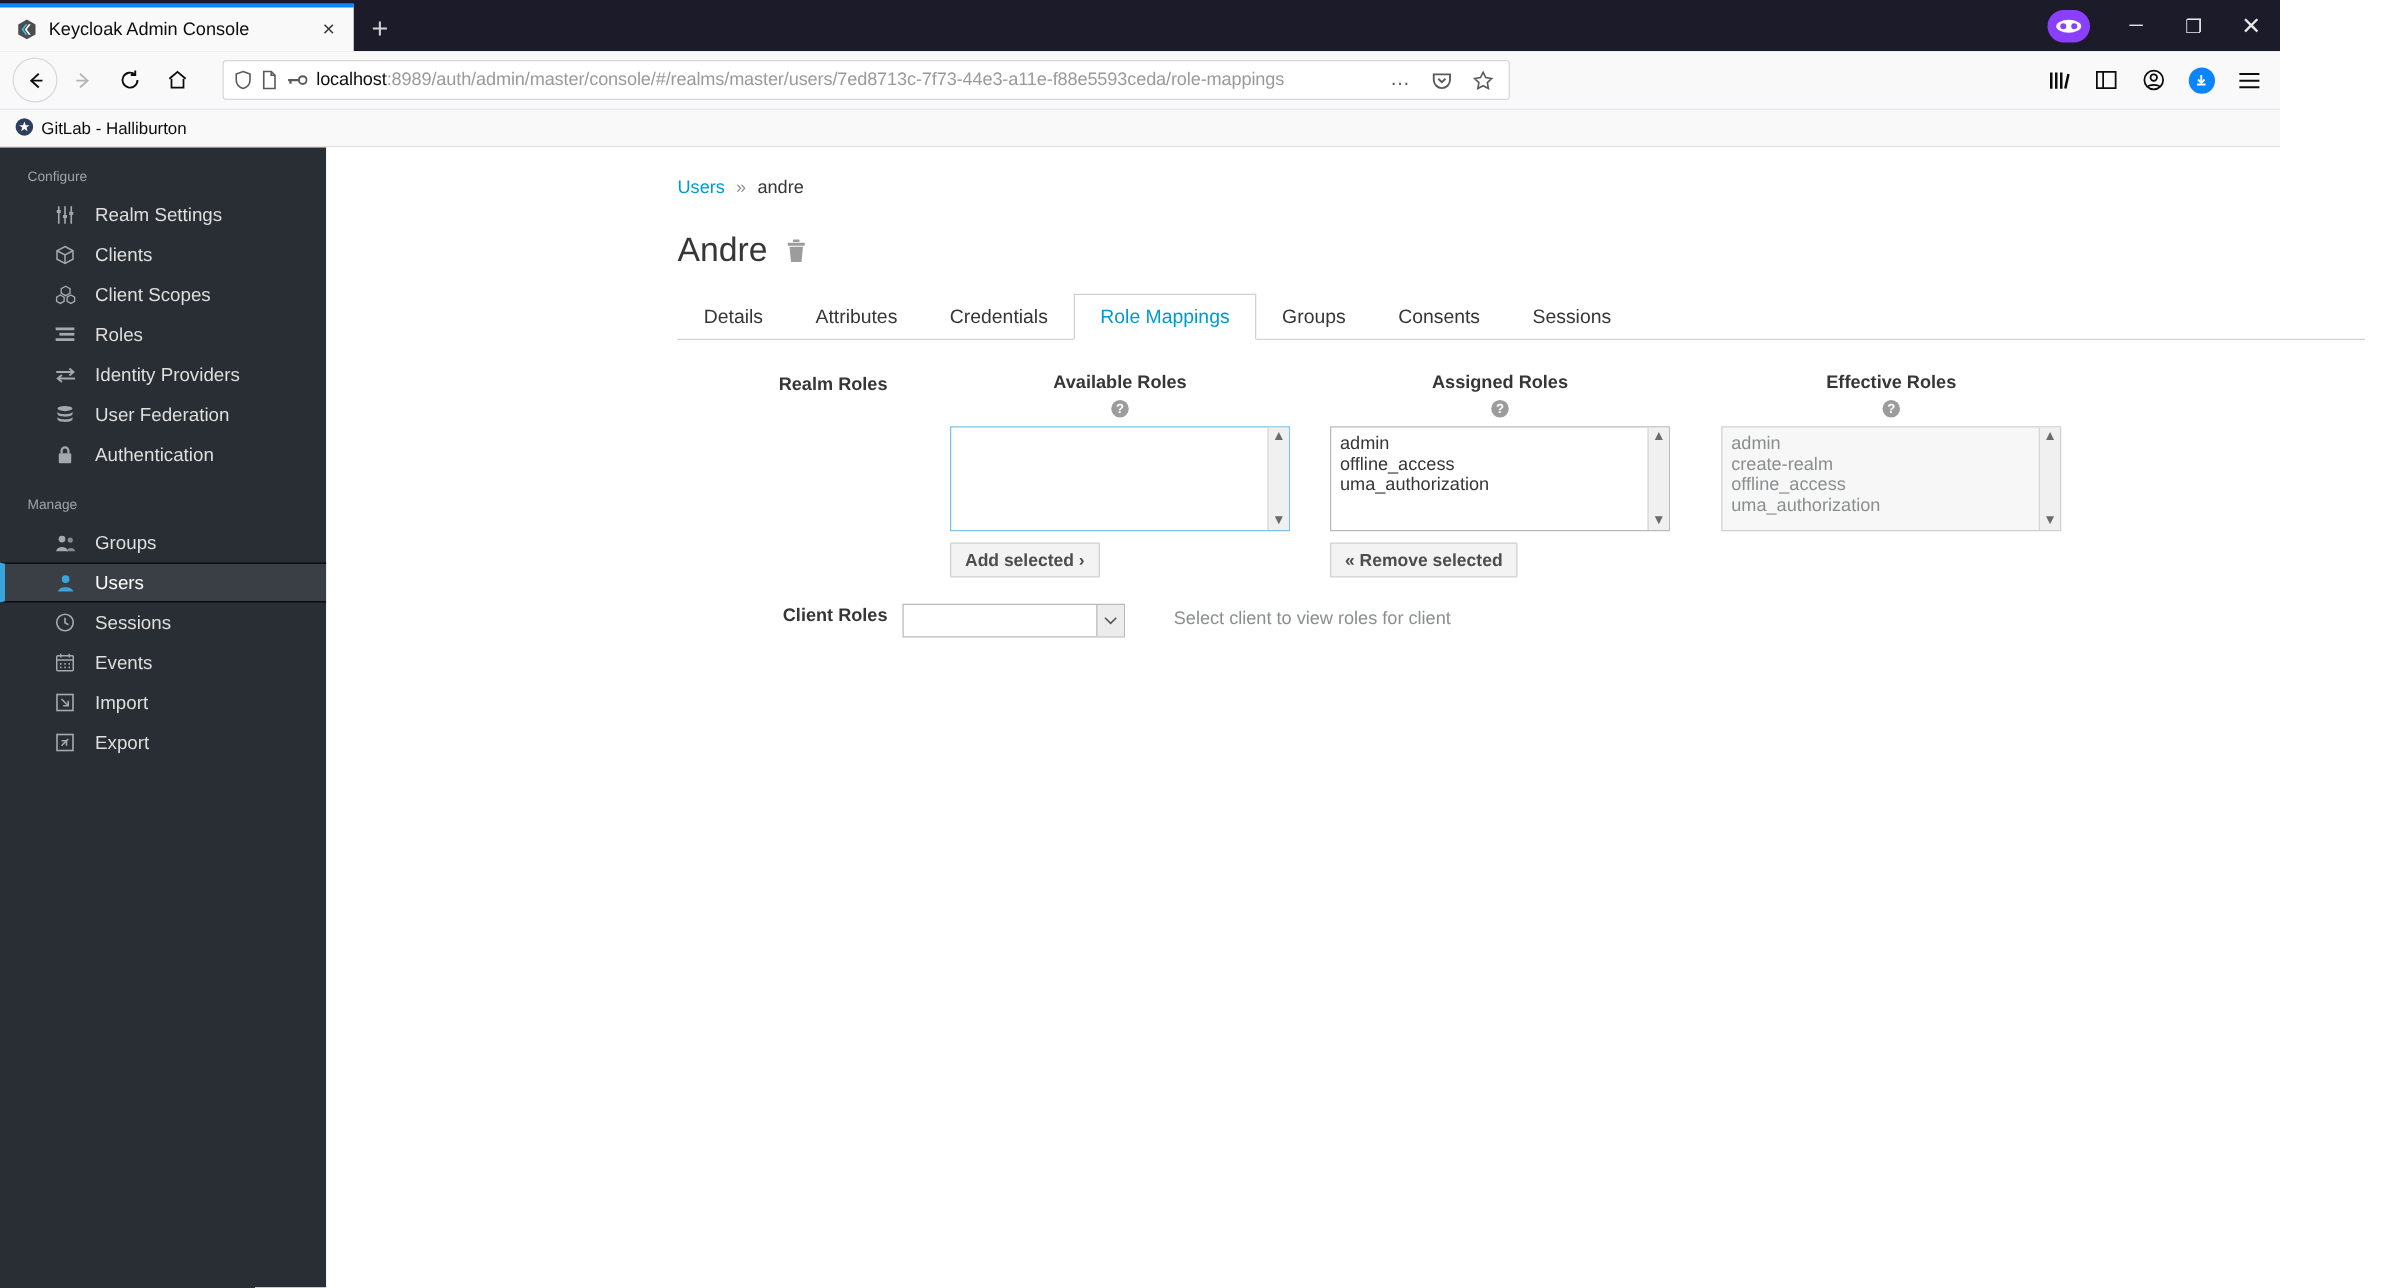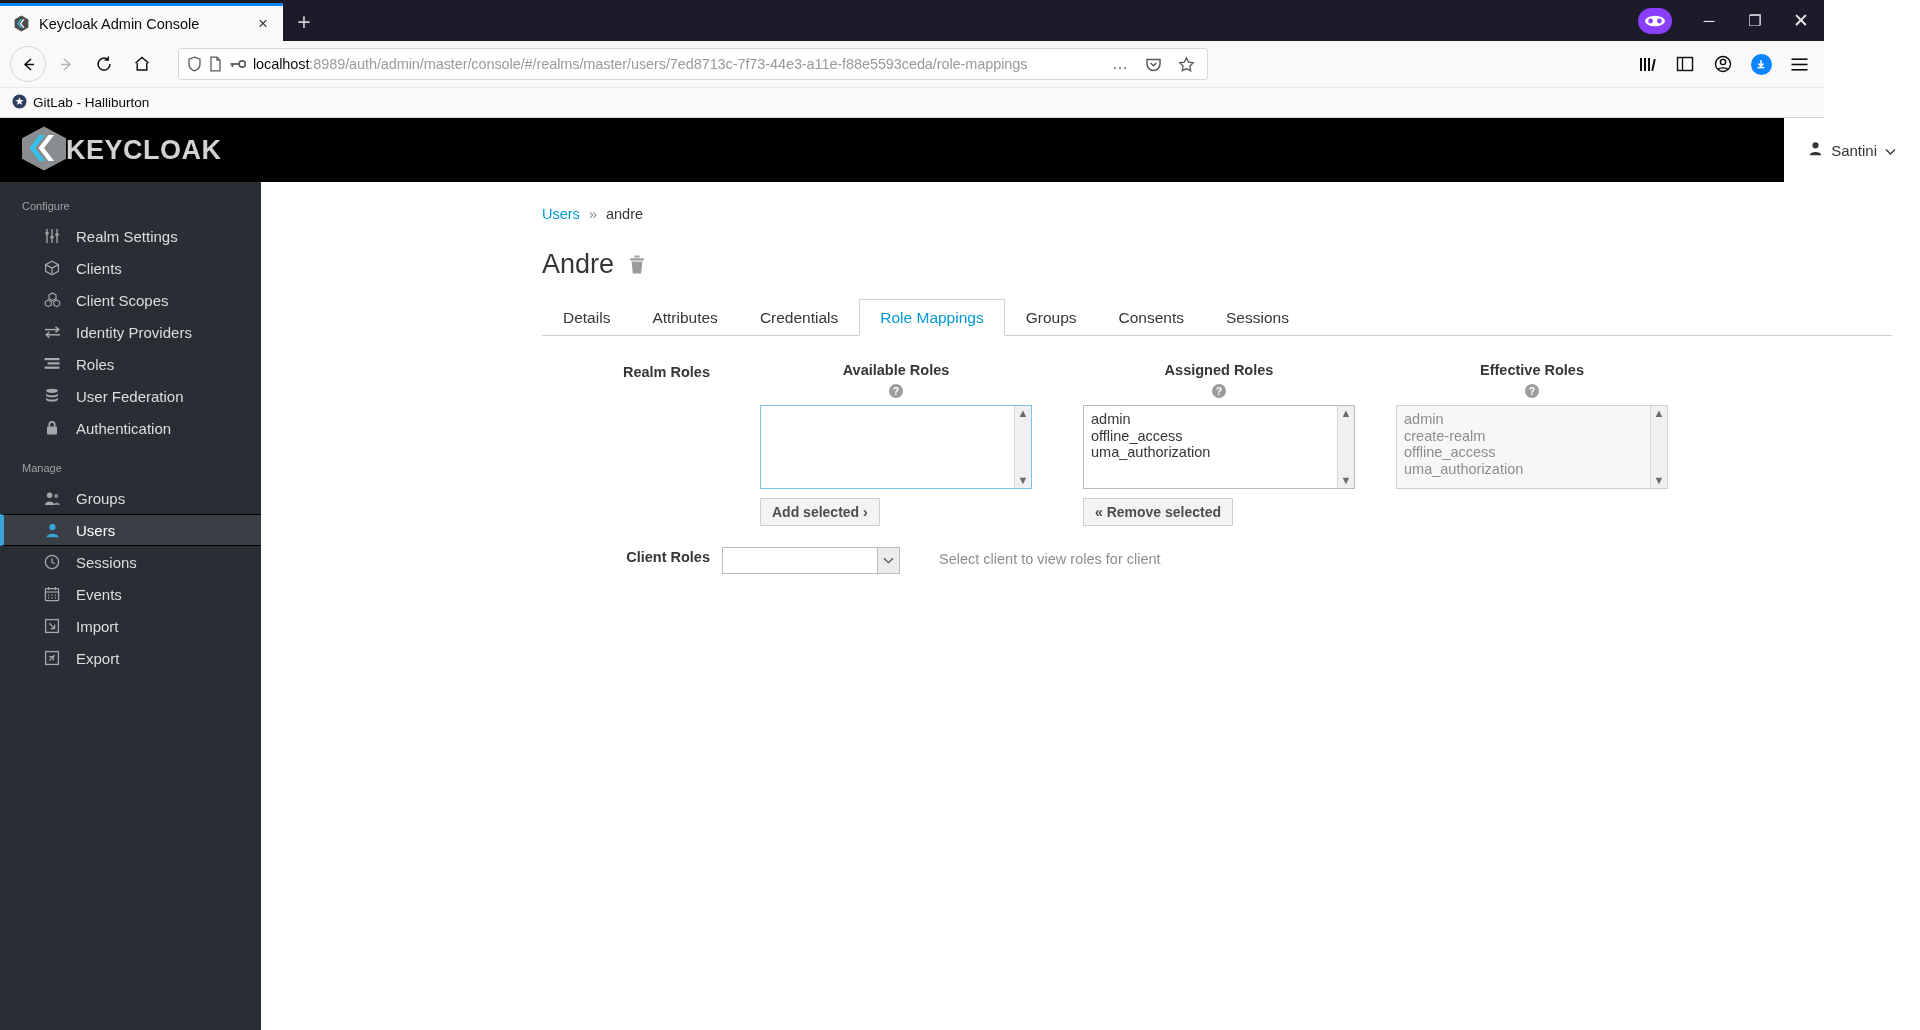--- a/index.html
+++ b/index.html
@@ -168,21 +168,21 @@
   }
 
   #roles-area { padding-left: 281px; padding-top: 26px; }
   .form-row { display: flex; align-items: flex-start; }
   .row-label {
     width: 179px; flex: 0 0 179px; text-align: right; padding-right: 11px;
     font-size: 14.5px; font-weight: bold; color: #363636; padding-top: 2px;
   }
   .role-col { display: flex; flex-direction: column; }
   .role-col.available { width: 272px; margin-left: 39px; }
-  .role-col.assigned  { width: 272px; margin-left: 51px; }
+  .role-col.assigned  { width: 272px; margin-left: 32px; }
   .role-col.effective { width: 272px; margin-left: 41px; justify-content: space-between; }
   .col-label {
     font-size: 14.5px; font-weight: bold; color: #363636;
     display: flex; align-items: center; gap: 6px; margin-bottom: 7px; flex-direction: column;
   }
   .help-icon {
     width: 14px; height: 14px; border-radius: 50%; background: #9c9c9c;
     color: #fff; font-size: 10.5px; font-weight: bold;
     display: inline-flex; align-items: center; justify-content: center;
     line-height: 1;
@@ -372,46 +372,20 @@
                    L4.9 11 L5.8 8 L3.4 6.1 H6.4 Z" fill="#ffffff"></path>
         </svg>
       </span>
       <span>GitLab - Halliburton</span>
     </div>
   </div>
 </div>
 
 <div id="app">
 
-  <div id="kc-header">
-    <div id="kc-logo">
-      <span>
-        <svg width="52" height="46" viewBox="0 0 52 46">
-          <polygon points="26,1.5 48,13.2 48,33.8 26,45.5 4,33.8 4,13.2" fill="#8a8d8f"></polygon>
-          <path d="M21.5 10 L11.5 23 L21.5 36 L27 36 L17 23 L27 10 Z" fill="#33c1f0"></path>
-          <path d="M30.5 10 L20.5 23 L30.5 36 L36 36 L26 23 L36 10 Z" fill="#ffffff"></path>
-        </svg>
-      </span>
-      <span class="wordmark">KEYCLOAK</span>
-    </div>
-    <div id="kc-user">
-      <span>
-        <svg width="15" height="15" viewBox="0 0 15 15" fill="#363636">
-          <circle cx="7.5" cy="4.3" r="3.1"></circle>
-          <path d="M1.6 14.2 C2.4 9.8 12.6 9.8 13.4 14.2 Z"></path>
-        </svg>
-      </span>
-      <span>Santini</span>
-      <span>
-        <svg width="11" height="8" viewBox="0 0 11 8" fill="none" stroke="#363636" stroke-width="1.4">
-          <path d="M1 1.6 L5.5 6 L10 1.6"></path>
-        </svg>
-      </span>
-    </div>
-  </div>
 
   <div id="kc-body">
 
     <div id="sidebar">
 
       <div class="nav-section-title">Configure</div>
 
       <div class="nav-item">
         <span class="nicon">
           <svg width="16" height="16" viewBox="0 0 16 16" stroke="currentColor" stroke-width="1.3" fill="none">
@@ -443,39 +417,39 @@
             <path d="M8.5 1 L12 2.9 V6.6 L8.5 8.5 L5 6.6 V2.9 Z"></path>
             <path d="M4.3 8 L7.3 9.7 V13 L4.3 14.7 L1.3 13 V9.7 Z"></path>
             <path d="M12.7 8 L15.7 9.7 V13 L12.7 14.7 L9.7 13 V9.7 Z"></path>
           </svg>
         </span>
         <span>Client Scopes</span>
       </div>
 
       <div class="nav-item">
         <span class="nicon">
+          <svg width="16" height="14" viewBox="0 0 16 14" fill="currentColor">
+            <rect x="0.5" y="1" width="15" height="2.2"></rect>
+            <rect x="3.5" y="5.3" width="12" height="2.2"></rect>
+            <rect x="0.5" y="9.6" width="15" height="2.2"></rect>
+          </svg>
+        </span>
+        <span>Roles</span>
+      </div>
+
+      <div class="nav-item">
+        <span class="nicon">
           <svg width="17" height="14" viewBox="0 0 17 14" fill="none" stroke="currentColor" stroke-width="1.5">
             <path d="M1 4.6 H14.5"></path>
               <path d="M11.5 1.8 L14.8 4.6 L11.5 7.4"></path>
             <path d="M16 9.8 H2.5"></path>
               <path d="M5.5 7 L2.2 9.8 L5.5 12.6"></path>
           </svg>
         </span>
         <span>Identity Providers</span>
-      </div>
-
-      <div class="nav-item">
-        <span class="nicon">
-          <svg width="16" height="14" viewBox="0 0 16 14" fill="currentColor">
-            <rect x="0.5" y="1" width="15" height="2.2"></rect>
-            <rect x="3.5" y="5.3" width="12" height="2.2"></rect>
-            <rect x="0.5" y="9.6" width="15" height="2.2"></rect>
-          </svg>
-        </span>
-        <span>Roles</span>
       </div>
 
       <div class="nav-item">
         <span class="nicon">
           <svg width="16" height="16" viewBox="0 0 16 16" fill="currentColor">
             <ellipse cx="8" cy="2.8" rx="6" ry="2.1"></ellipse>
             <path d="M2 5.2 C2 6.4 4.7 7.3 8 7.3 C11.3 7.3 14 6.4 14 5.2 V7.2
                      C14 8.4 11.3 9.3 8 9.3 C4.7 9.3 2 8.4 2 7.2 Z"></path>
             <path d="M2 9.4 C2 10.6 4.7 11.5 8 11.5 C11.3 11.5 14 10.6 14 9.4 V11.4
                      C14 12.6 11.3 13.5 8 13.5 C4.7 13.5 2 12.6 2 11.4 Z"></path>

